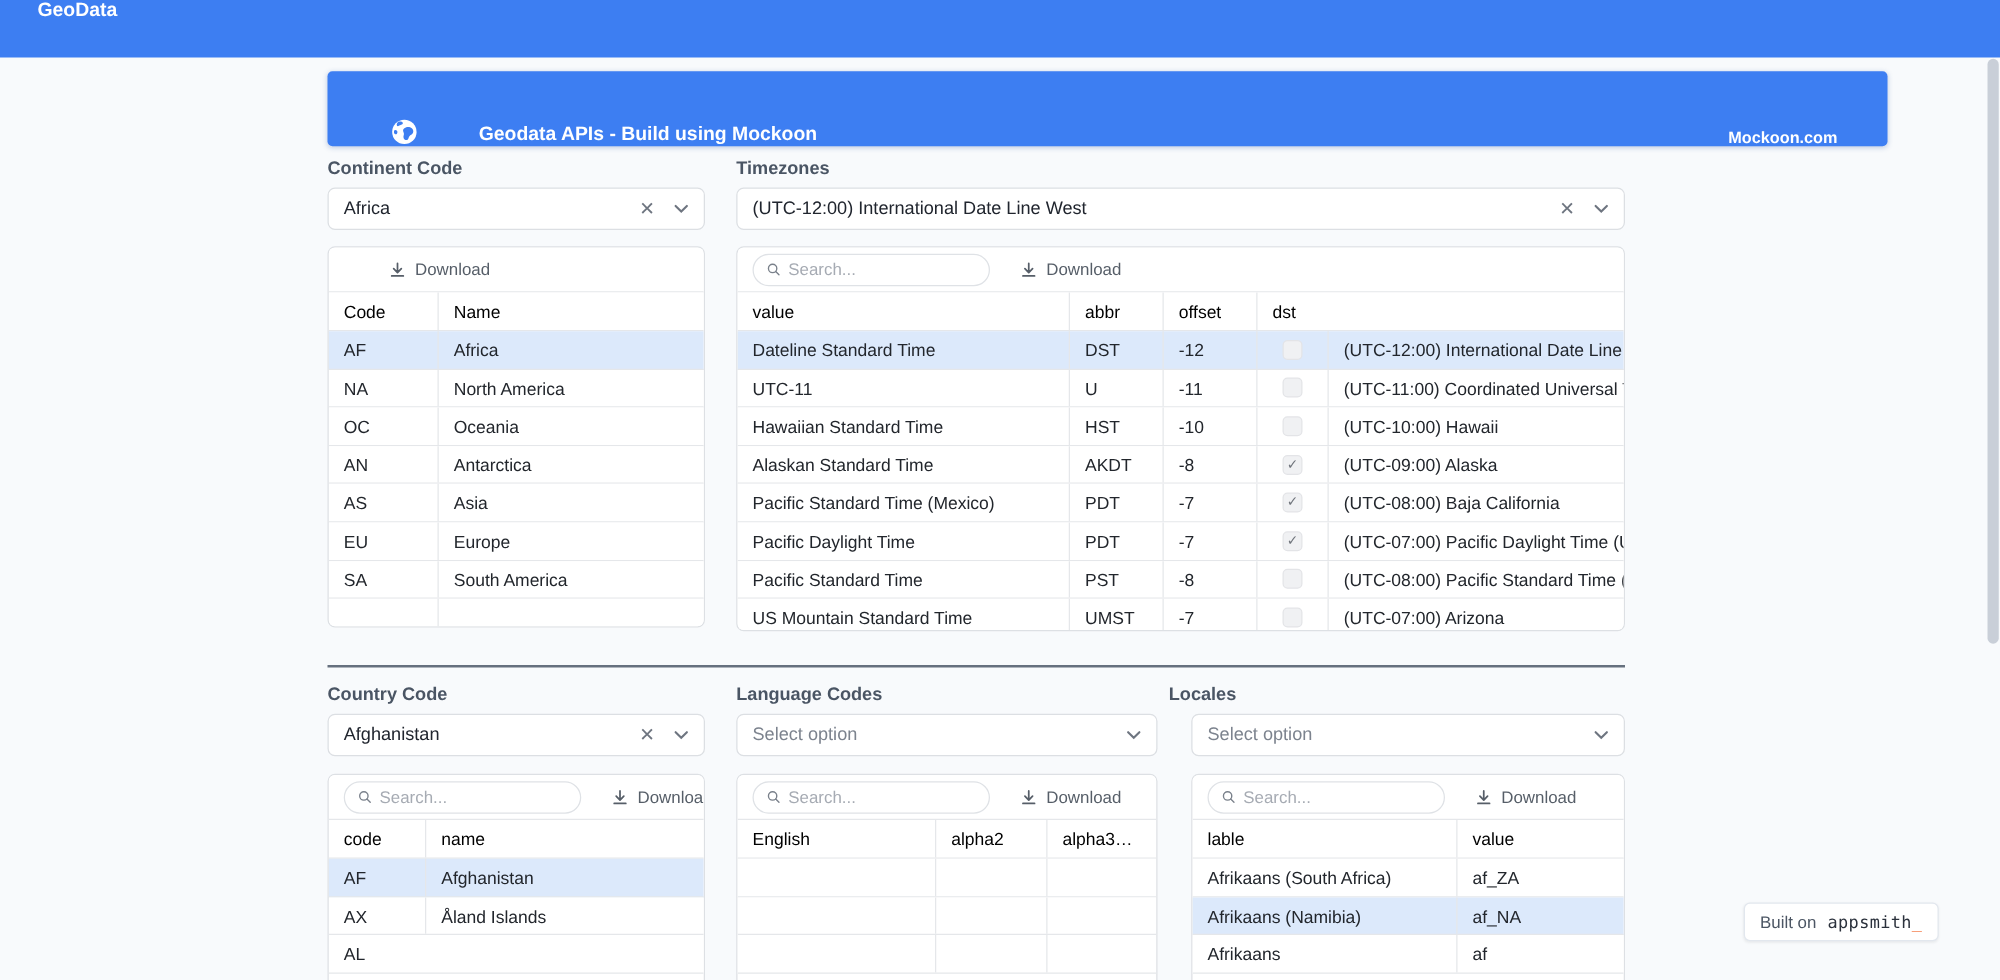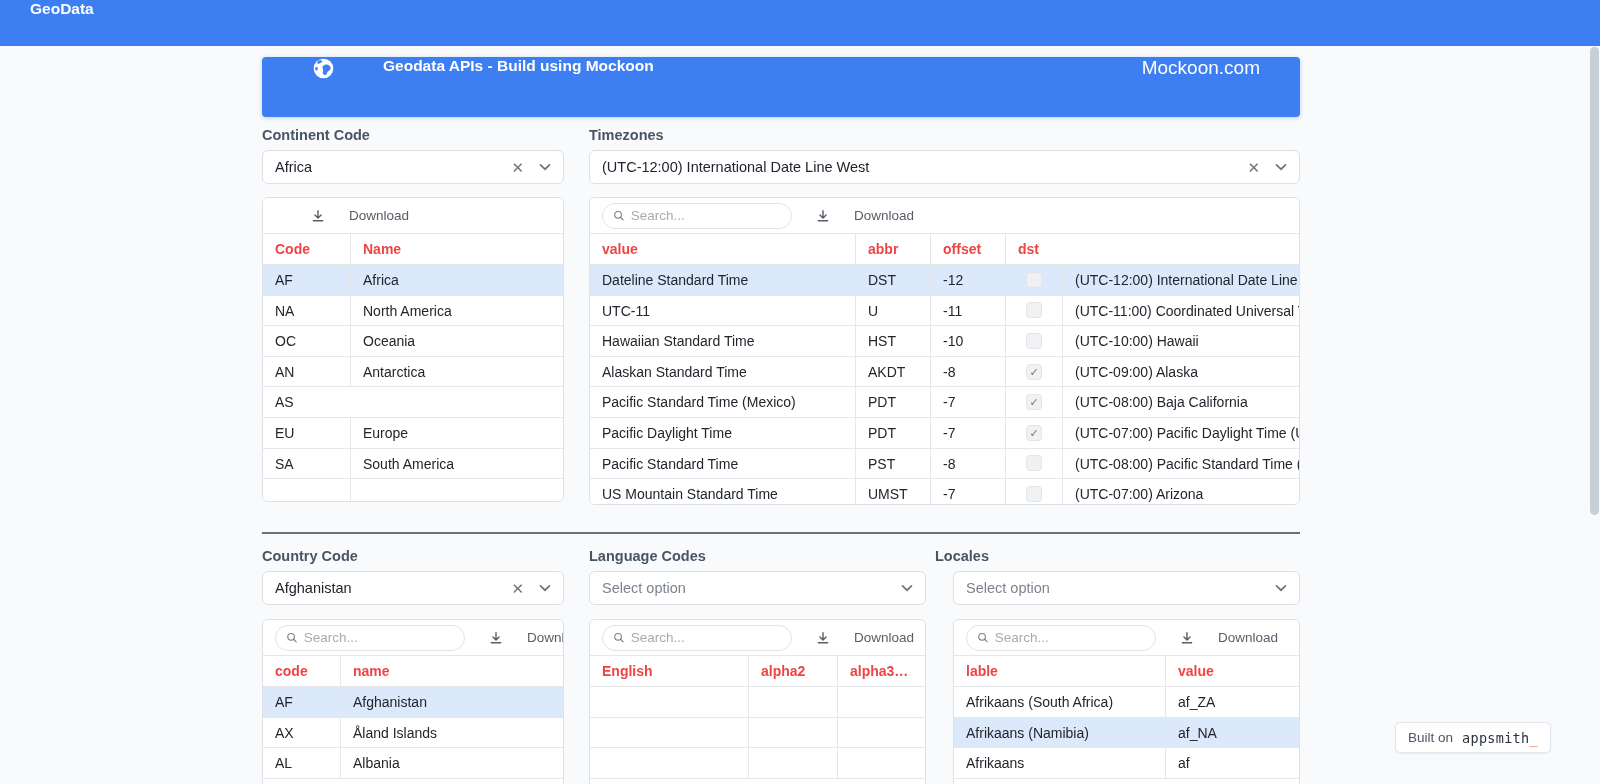--- a/index.html
+++ b/index.html
@@ -6,25 +6,25 @@
   body{
     width:1600px;height:784px;overflow:hidden;position:relative;
     background:#F8FAFC;font-family:"Liberation Sans",sans-serif;
   }
   
   .topbar{position:absolute;left:0;top:0;width:1600px;height:46px;background:#3D7EF2;
     display:flex;padding-left:30px;box-sizing:border-box;z-index:5}
   .topbar .apptitle{color:#fff;font-weight:bold;font-size:15.5px}
 
   
-  .banner{position:absolute;left:262px;top:57px;width:1038px;height:60px;background:#3D7EF2;
-    border-radius:4px;display:flex;align-items:flex-start;box-sizing:border-box;
+  .banner{position:absolute;left:262px;top:57px;width:1248px;height:60px;background:#3D7EF2;
+    border-radius:4px;display:flex;align-items:flex-end;box-sizing:border-box;
     padding:0 40px 0 50px;color:#fff;box-shadow:0 1px 4px rgba(40,80,160,.25)}
   .banner-title{font-size:15.5px;font-weight:bold;margin-left:48px}
-  .banner-link{margin-left:auto;font-size:19px;font-weight:normal}
+  .banner-link{margin-left:auto;font-size:13px;font-weight:bold}
 
   
   .flabel{position:absolute;font-size:14.5px;font-weight:bold;color:#4A5564}
 
   
   .select{position:absolute;height:34px;background:#fff;border:1px solid #DCDFE3;border-radius:6px;
     display:flex;align-items:center;box-sizing:border-box;padding:0 12px;font-size:14.5px;color:#20252E}
   .select .ph{color:#7C838E}
   .select .icons{margin-left:auto;display:flex;align-items:center;gap:15px}
   .xicon{color:#6E7580;font-size:15px;line-height:1;font-weight:normal}
@@ -33,26 +33,26 @@
   .card{position:absolute;background:#fff;border:1px solid #DDE0E4;border-radius:6px;
     overflow:hidden;box-sizing:border-box}
   .toolbar{height:36px;display:flex;align-items:center;border-bottom:1px solid #E5E7EA;
     padding-left:12px;box-sizing:border-box;background:#fff}
   .toolbar.dlonly{padding-left:24px}
   .search{width:190px;height:26px;border:1px solid #DFE2E6;border-radius:13px;display:flex;
     align-items:center;padding:0 10px;box-sizing:border-box;gap:6px;background:#fff;flex:none}
   .search input{border:none;outline:none;width:100%;font-size:13.5px;font-family:inherit;
     color:#333;background:transparent;padding:0}
   .search input::placeholder{color:#A6ABB3}
-  .dl{display:flex;align-items:center;gap:24px;margin-left:24px;background:none;border:none;
+  .dl{display:flex;align-items:center;gap:7px;margin-left:24px;background:none;border:none;
     font-family:inherit;font-size:13.5px;color:#565E68;cursor:pointer;padding:0;flex:none}
 
   .trow{display:grid;border-bottom:1px solid #E5E7EA;height:30.6px;font-size:14px;
     color:#22262C;background:#fff;box-sizing:border-box}
-  .trow.thead{height:31px;font-weight:bold;color:#ef4444}
+  .trow.thead{height:31px;font-weight:normal;color:#000000}
   .trow.selected{background:#DCE9FB}
   .tcell{padding:0 12px;line-height:30.6px;border-right:1px solid #E5E7EA;overflow:hidden;
     white-space:nowrap;box-sizing:border-box}
   .thead .tcell{line-height:31px}
   .tcell:last-child{border-right:none}
   .tcell.center{display:flex;align-items:center;justify-content:center;padding:0}
   .cb{width:16px;height:16px;border-radius:4px;background:#F0F1F3;border:1px solid #E3E4E7;
     box-sizing:border-box;font-size:11px;line-height:14px;text-align:center;color:#70757C;display:inline-block}
 
   .continent .trow{grid-template-columns:88px 1fr}
@@ -139,20 +139,21 @@
       <div class="trow">
         <div class="tcell">OC</div>
         <div class="tcell">Oceania</div>
       </div>
       <div class="trow">
         <div class="tcell">AN</div>
         <div class="tcell">Antarctica</div>
       </div>
       <div class="trow">
         <div class="tcell">AS</div>
+        <div class="tcell">Asia</div>
       </div>
       <div class="trow">
         <div class="tcell">EU</div>
         <div class="tcell">Europe</div>
       </div>
       <div class="trow">
         <div class="tcell">SA</div>
         <div class="tcell">South America</div>
       </div>
       <div class="trow">
@@ -316,21 +317,20 @@
       <div class="trow selected">
         <div class="tcell">AF</div>
         <div class="tcell">Afghanistan</div>
       </div>
       <div class="trow">
         <div class="tcell">AX</div>
         <div class="tcell">Åland Islands</div>
       </div>
       <div class="trow">
         <div class="tcell">AL</div>
-        <div class="tcell">Albania</div>
       </div>
     </div>
 </div>
 
 <div class="card" style="left:589px;top:619px;width:337px;height:200px">
   <div class="toolbar">
     <span class="search">
       <svg width="13" height="13" viewBox="0 0 16 16">
           <circle cx="7" cy="7" r="4.6" fill="none" stroke="#7A818B" stroke-width="1.5"></circle>
           <path d="M10.4 10.4 14 14" stroke="#7A818B" stroke-width="1.5" stroke-linecap="round"></path>

